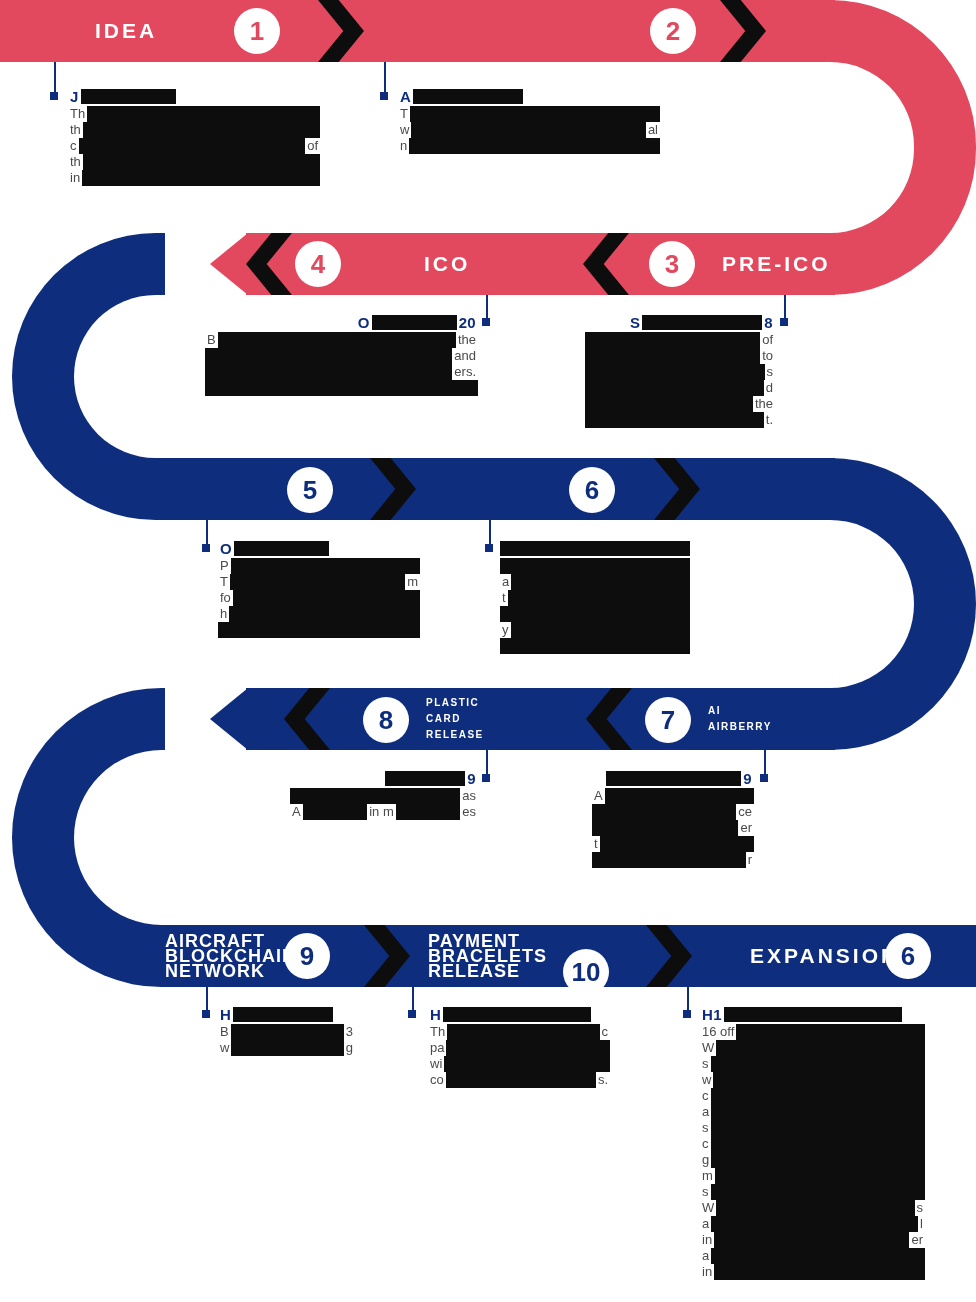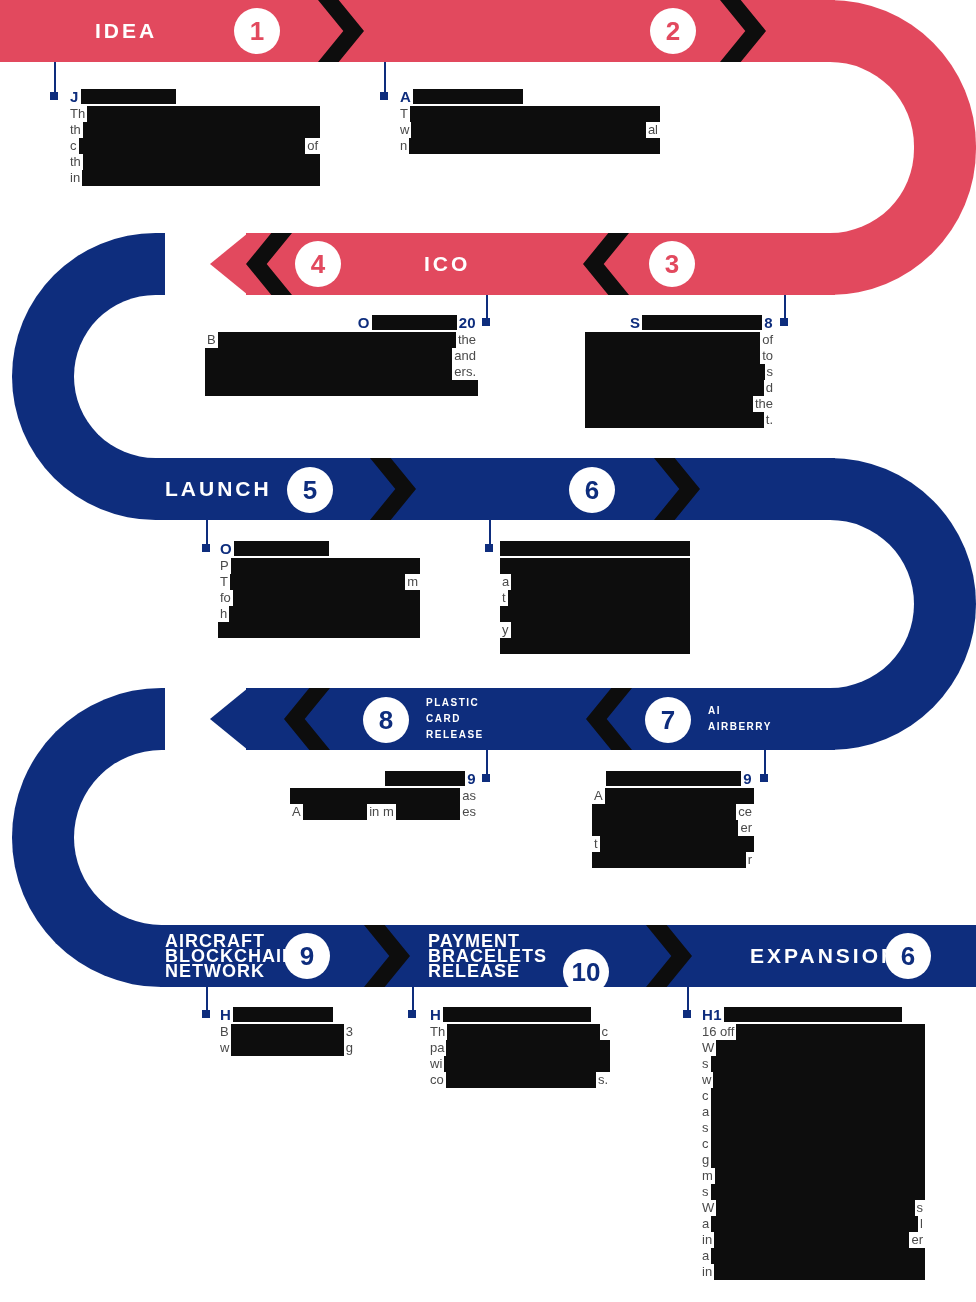--- a/index.html
+++ b/index.html
@@ -72,21 +72,21 @@
   <div class="chev l" style="left:583px;top:233px"></div>
   <div class="chev r" style="left:370px;top:458px"></div>
   <div class="chev r" style="left:654px;top:458px"></div>
   <div class="chev l" style="left:284px;top:688px"></div>
   <div class="chev l" style="left:586px;top:688px"></div>
   <div class="chev r" style="left:364px;top:925px"></div>
   <div class="chev r" style="left:646px;top:925px"></div>
 
   <div class="blabel xl" style="left:95px;top:0">IDEA</div>
   <div class="blabel xl" style="left:424px;top:233px">ICO</div>
-  <div class="blabel xl" style="left:165px;top:458px">LAUNCH</div>
+  <div class="blabel xl" style="left:722px;top:233px">PRE-ICO</div>
   <div class="blabel md" style="left:426px;top:688px">PLASTIC
 CARD
 RELEASE</div>
   <div class="blabel md" style="left:708px;top:688px">AI
 AIRBERRY</div>
   <div class="blabel sm" style="left:165px;top:925px">AIRCRAFT
 BLOCKCHAIN
 NETWORK</div>
   <div class="blabel sm" style="left:428px;top:925px">PAYMENT
 BRACELETS

